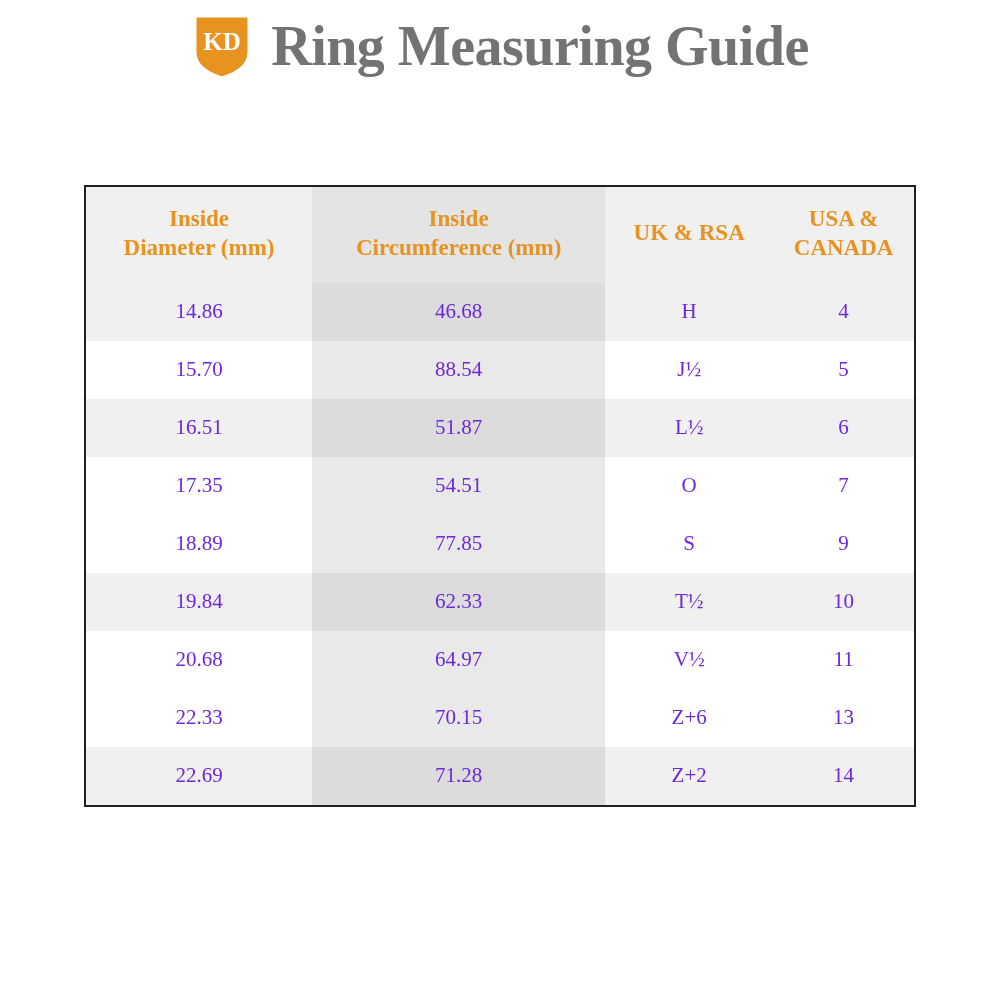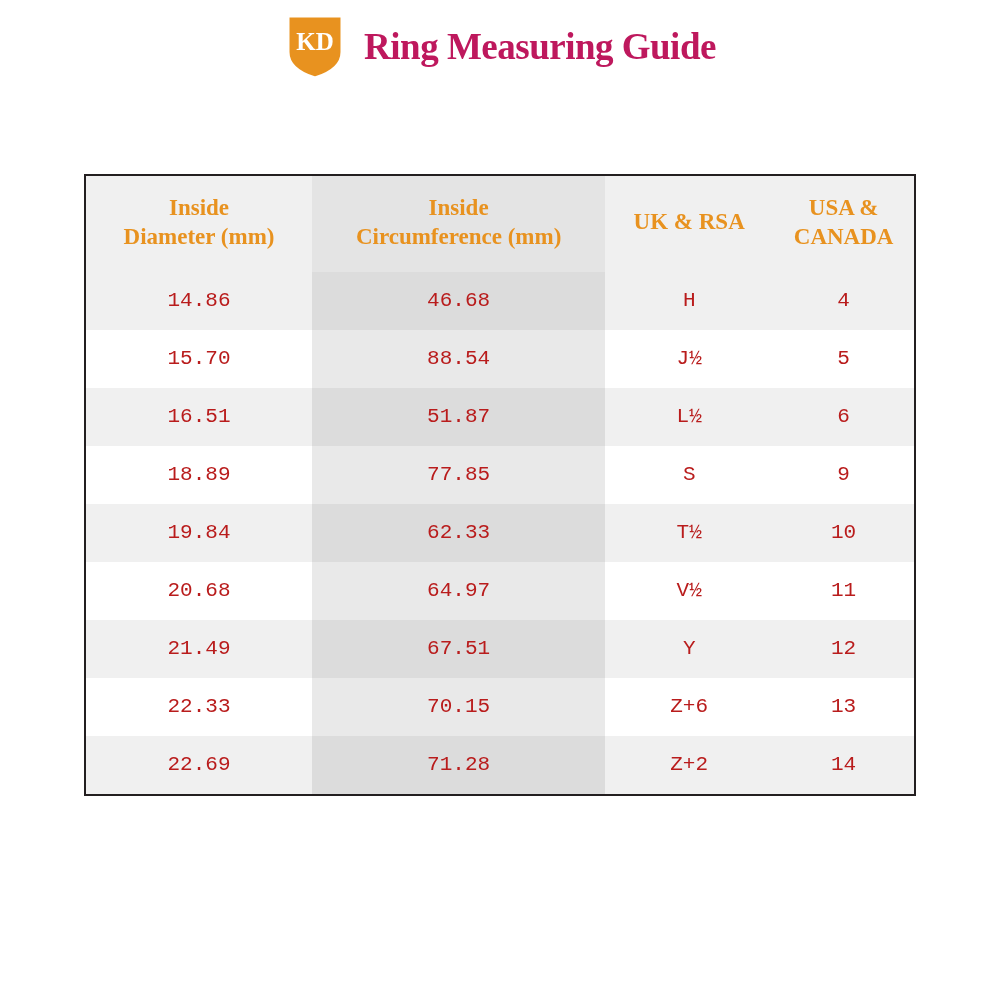--- a/index.html
+++ b/index.html
@@ -35,32 +35,32 @@
     position: relative;
     width: 62px;
     height: 68px;
     flex: 0 0 auto;
   }
   .logo svg { display: block; }
 
   .title {
     font-family: "Liberation Serif", serif;
     font-weight: bold;
-    font-size: 37px;
+    font-size: 56px;
     line-height: 1;
-    color: #be185d;
+    color: #737373;
     letter-spacing: -0.5px;
     white-space: nowrap;
   }
 
   
   .table-wrap {
     position: absolute;
     left: 84px;
-    top: 174px;
+    top: 185px;
     width: 832px;
     border: 2px solid #231f20;
     box-sizing: border-box;
     background: #ffffff;
   }
 
   table.size-table {
     border-collapse: collapse;
     width: 100%;
     table-layout: fixed;
@@ -80,22 +80,22 @@
     padding: 18px 6px 20px;
     vertical-align: middle;
     text-align: center;
     background: #f0f0f0;
   }
   table.size-table th.alt {
     background: #e4e4e4;
   }
 
   table.size-table td {
-    font-family: Liberation Mono, monospace;
-    color: #b91c1c;
+    font-family: Liberation Serif, serif;
+    color: #6d28d9;
     font-size: 21px;
     text-align: center;
     padding: 14px 6px;
     height: 30px;
     background: #ffffff;
   }
   
   table.size-table tbody tr.odd td { background: #f0f0f0; }
   table.size-table tbody tr.even td { background: #ffffff; }
   
@@ -159,43 +159,43 @@
             <td>J½</td>
             <td>5</td>
           </tr>
           <tr class="odd">
             <td>16.51</td>
             <td class="col1">51.87</td>
             <td>L½</td>
             <td>6</td>
           </tr>
           <tr class="even">
+            <td>17.35</td>
+            <td class="col1">54.51</td>
+            <td>O</td>
+            <td>7</td>
+          </tr>
+          <tr class="even">
             <td>18.89</td>
             <td class="col1">77.85</td>
             <td>S</td>
             <td>9</td>
           </tr>
           <tr class="odd">
             <td>19.84</td>
             <td class="col1">62.33</td>
             <td>T½</td>
             <td>10</td>
           </tr>
           <tr class="even">
             <td>20.68</td>
             <td class="col1">64.97</td>
             <td>V½</td>
             <td>11</td>
           </tr>
-          <tr class="odd">
-            <td>21.49</td>
-            <td class="col1">67.51</td>
-            <td>Y</td>
-            <td>12</td>
-          </tr>
           <tr class="even">
             <td>22.33</td>
             <td class="col1">70.15</td>
             <td>Z+6</td>
             <td>13</td>
           </tr>
           <tr class="odd">
             <td>22.69</td>
             <td class="col1">71.28</td>
             <td>Z+2</td>

